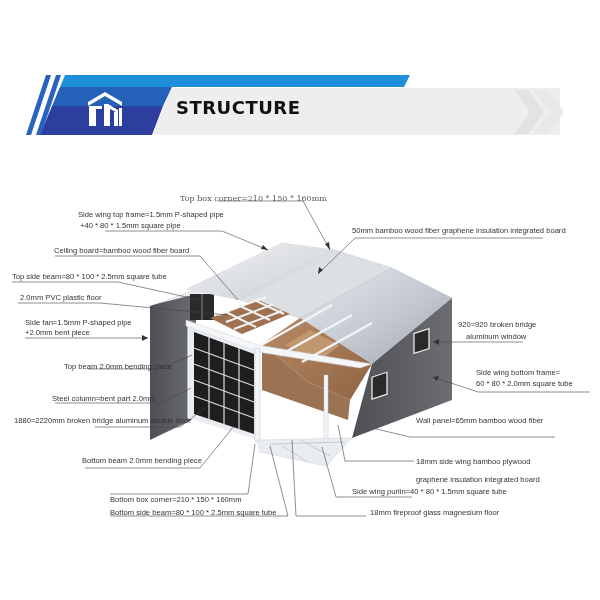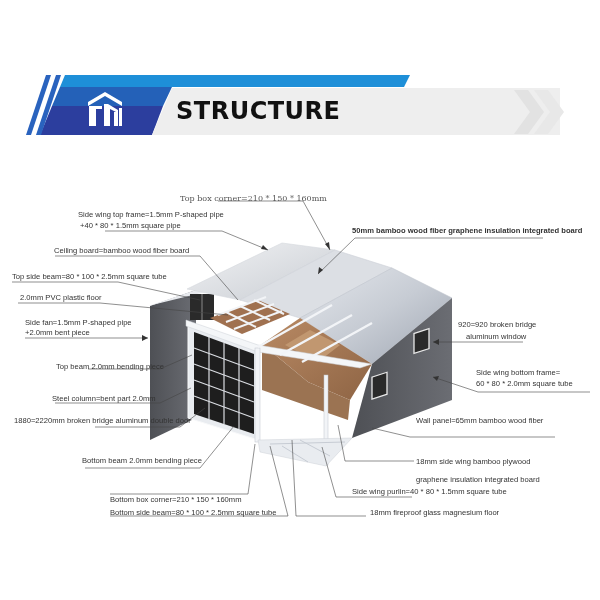--- a/index.html
+++ b/index.html
@@ -3,21 +3,21 @@
   <meta charset="utf-8">
   <style>
     * { margin: 0; padding: 0; box-sizing: border-box; }
     html, body { width: 600px; height: 600px; background: #ffffff; overflow: hidden; }
     body { position: relative; font-family: "Liberation Sans", sans-serif; color: #333; }
 
     #banner { position: absolute; left: 0; top: 70px; width: 600px; height: 70px; }
     #banner-title {
       position: absolute; left: 176px; top: 97px;
       font-family: "DejaVu Sans", sans-serif; font-weight: bold;
-      font-size: 24px; letter-spacing: 0.5px; color: #111;
+      font-size: 18px; letter-spacing: 0.5px; color: #111;
     }
 
     #diagram { position: absolute; left: 0; top: 185px; width: 600px; height: 345px; }
 
     .lbl {
       position: absolute; font-size: 7.6px; line-height: 10px;
       color: #333; white-space: nowrap;
       font-family: "Liberation Sans", sans-serif;
     }
     .lbl.serif {
@@ -201,29 +201,29 @@
     <polygon points="318,274 319,267 323,270"></polygon>
     <polygon points="148,338 142,335 142,341"></polygon>
     <polygon points="433,377 439,376 437,381"></polygon>
     <polygon points="433,342 439,339 439,345"></polygon>
   </g>
 </svg>
 
 <div class="lbl serif" style="left:180px;top:194px;text-align:center;">Top box corner=210 * 150 * 160mm</div>
 <div class="lbl" style="left:78px;top:210px;">Side wing top frame=1.5mm P-shaped pipe</div>
 <div class="lbl" style="left:80px;top:221px;">+40 * 80 * 1.5mm square pipe</div>
-<div class="lbl" style="left:352px;top:226px;font-weight:bold;">50mm bamboo wood fiber graphene insulation integrated board</div>
+<div class="lbl" style="left:352px;top:226px;">50mm bamboo wood fiber graphene insulation integrated board</div>
 <div class="lbl" style="left:54px;top:246px;">Ceiling board=bamboo wood fiber board</div>
 <div class="lbl" style="left:12px;top:272px;text-align:right;">Top side beam=80 * 100 * 2.5mm square tube</div>
 <div class="lbl" style="left:20px;top:293px;">2.0mm PVC plastic floor</div>
 <div class="lbl" style="left:25px;top:318px;">Side fan=1.5mm P-shaped pipe</div>
 <div class="lbl" style="left:25px;top:328px;">+2.0mm bent piece</div>
 <div class="lbl" style="left:458px;top:320px;text-align:right;">920=920 broken bridge</div>
 <div class="lbl" style="left:458px;top:332px;margin-left:8px;">aluminum window</div>
-<div class="lbl" style="left:56px;top:362px;">Top beam 2.0mm bending piece</div>
+<div class="lbl" style="left:64px;top:362px;">Top beam 2.0mm bending piece</div>
 <div class="lbl" style="left:476px;top:368px;">Side wing bottom frame=</div>
 <div class="lbl" style="left:476px;top:379px;">60 * 80 * 2.0mm square tube</div>
 <div class="lbl" style="left:52px;top:394px;">Steel column=bent part 2.0mm</div>
 <div class="lbl" style="left:14px;top:416px;">1880=2220mm broken bridge aluminum double door</div>
 <div class="lbl" style="left:416px;top:416px;">Wall panel=65mm bamboo wood fiber</div>
 <div class="lbl" style="left:416px;top:427px;margin-top:48px;">graphene insulation integrated board</div>
 <div class="lbl" style="left:82px;top:456px;">Bottom beam 2.0mm bending piece</div>
 <div class="lbl" style="left:416px;top:457px;">18mm side wing bamboo plywood</div>
 <div class="lbl" style="left:110px;top:495px;">Bottom box corner=210 * 150 * 160mm</div>
 <div class="lbl" style="left:352px;top:487px;">Side wing purlin=40 * 80 * 1.5mm square tube</div>

